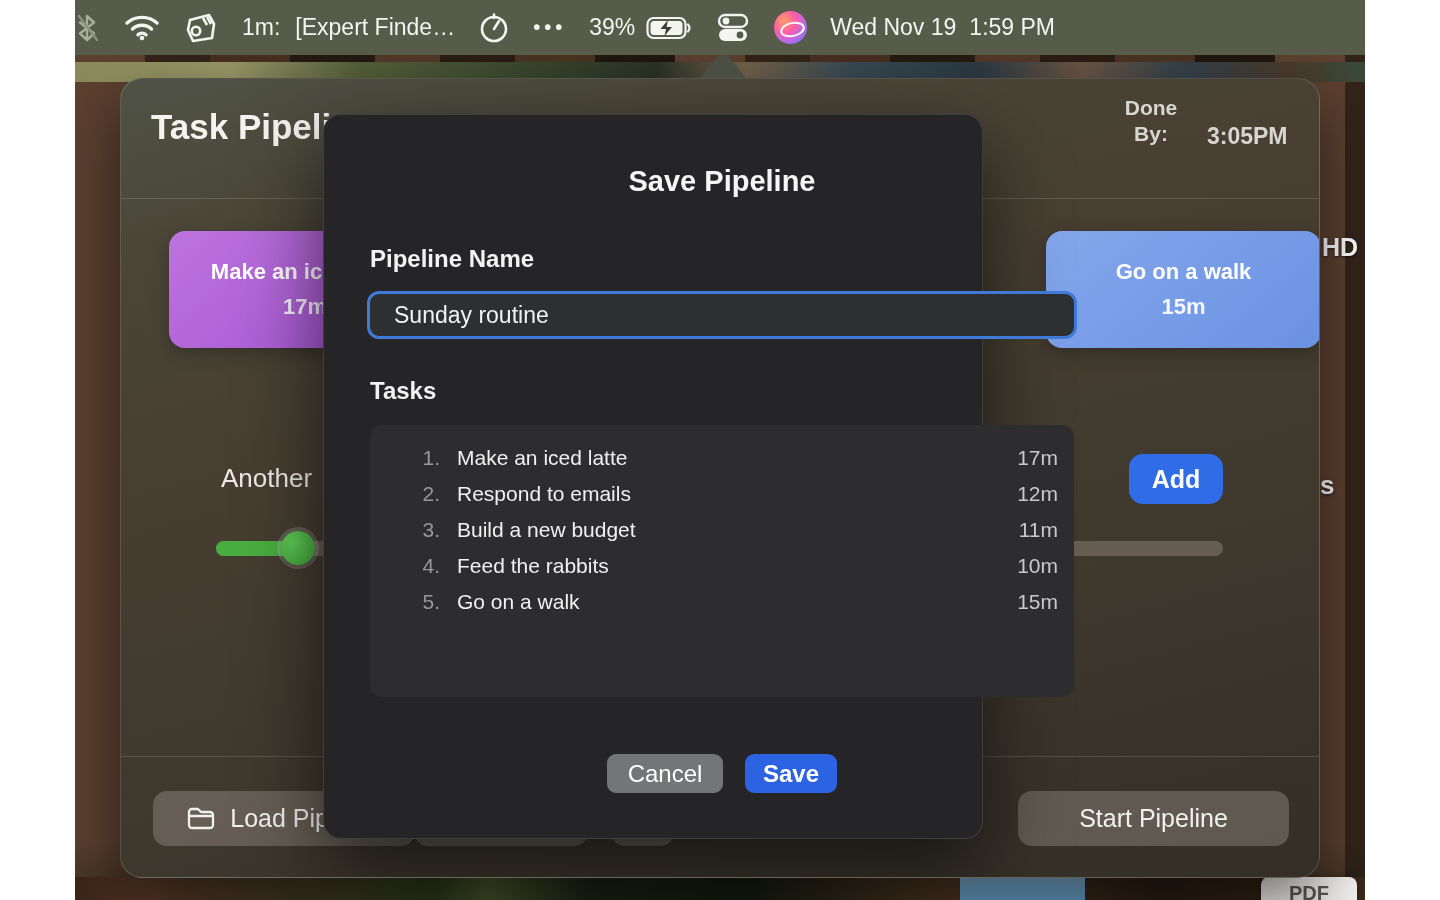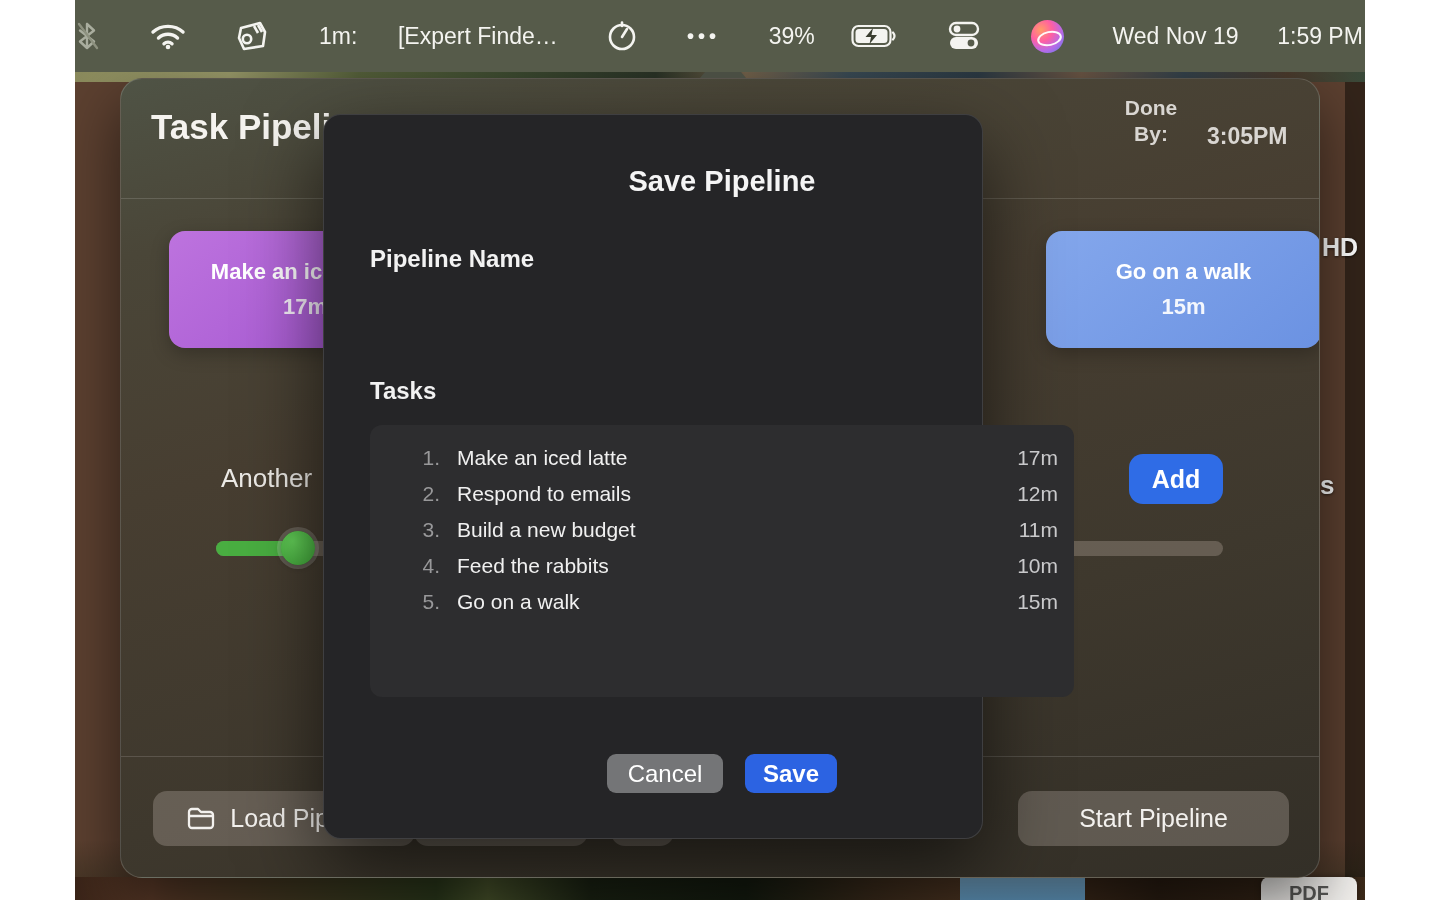--- a/index.html
+++ b/index.html
@@ -30,22 +30,22 @@
   .desktop-label { z-index:1; color:#ffffff; text-shadow:0 1px 3px rgba(0,0,0,0.6); }
 
   .bg-win-fragment { left:885px; top:877px; width:125px; height:23px; z-index:1;
     background:linear-gradient(180deg,#7fb5da,#67a3cd); }
   .pdf-icon { left:1142px; top:877px; width:96px; height:23px; z-index:1;
     background:#f4f2ef; border-radius:8px 8px 0 0; box-shadow:0 0 6px rgba(0,0,0,0.35);
     text-align:center; font-size:20px; font-weight:700; color:#5a5a58; padding-top:5px;margin-left:44px; }
 
   
   .menubar {
-    left:0; top:0; width:1290px; height:72px; z-index:5; background:#565b4a;
-    display:flex; align-items:center; justify-content:space-between; gap:23px;
+    left:0; top:0; width:1290px; height:55px; z-index:5; background:#565b4a;
+    display:flex; align-items:center; justify-content:flex-start; gap:23px;
     padding-right:2px; color:#f4f4f0; font-size:23px; font-weight:500;
   }
   .menubar .mi { display:flex; align-items:center; }
   .mb-dots { font-size:20px; letter-spacing:4px; font-weight:700; }
   .mb-time { margin-left:-10px; }
   .siri-circle { width:33px; height:33px; border-radius:50%;
     background:radial-gradient(circle at 30% 30%, #ff9d66 0%, #ff5fa2 35%, #b66ae8 65%, #4f7fe8 100%);
     position:relative; }
   .siri-circle:after { content:""; position:absolute; left:6px; top:11px; width:21px; height:11px;
     border:2.5px solid rgba(255,255,255,0.95); border-radius:50%; transform:rotate(-12deg); }
@@ -230,20 +230,21 @@
       </button>
       <button class="abs bottom-btn ghost-btn-1"></button>
       <button class="abs bottom-btn ghost-btn-2"></button>
       <button class="abs bottom-btn start-btn">
         <span>Start Pipeline</span>
       </button>
 
       <div class="abs dialog">
         <div class="abs dlg-title">Save Pipeline</div>
         <div class="abs dlg-label" style="left:46px; top:130px;text-align:center;">Pipeline Name</div>
+        <input class="abs dlg-input" type="text" value="Sunday routine" style="">
         <div class="abs dlg-label" style="left:46px; top:262px;">Tasks</div>
 
         <div class="abs task-list">
           <div class="task-row">
             <span class="num">1.</span>
             <span class="name">Make an iced latte</span>
             <span class="dur">17m</span>
           </div>
           <div class="task-row">
             <span class="num">2.</span>

